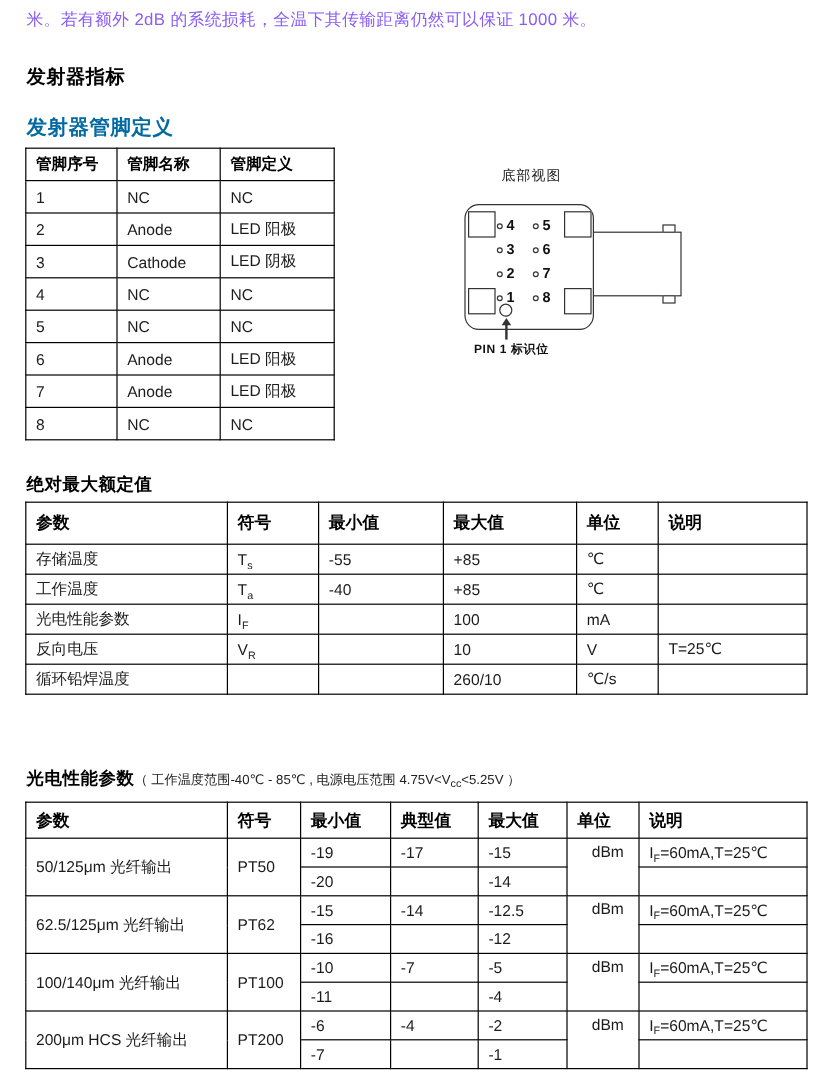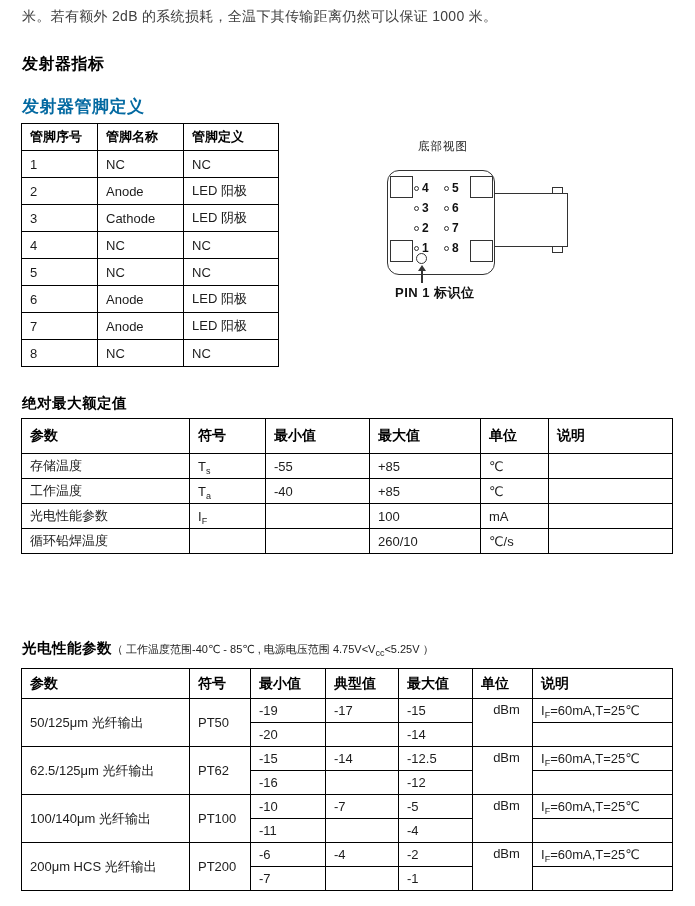--- a/index.html
+++ b/index.html
@@ -4,21 +4,21 @@
 <style>
   * { margin:0; padding:0; box-sizing:border-box; }
   html,body { background:#ffffff; }
   body {
     width:695px; height:906px; position:relative; overflow:hidden;
     font-family:"Liberation Sans","DejaVu Sans",sans-serif;
     color:#1a1a1a;
   }
   .abs { position:absolute; }
 
-  .intro { left:22px; top:8px; font-size:14px; color:#404040; letter-spacing:0.3px; }
+  .intro { left:22px; top:8px; font-size:14px; color:#8b5cf6; letter-spacing:0.3px; }
   .h1 { left:22px; top:54px; font-size:16px; font-weight:bold; color:#000; letter-spacing:0.5px; }
   .h2 { left:22px; top:95px; font-size:17px; font-weight:bold; color:#0369a1; letter-spacing:0.5px; }
   .tbl-title { font-size:14.5px; font-weight:bold; color:#000; letter-spacing:0.5px; }
   .title-note { font-size:11px; font-weight:normal; color:#222; letter-spacing:0; }
 
   table { border-collapse:collapse; table-layout:fixed; }
   th, td {
     border:1px solid #000; text-align:left; padding:0 0 0 8px;
     font-size:13px; color:#1c1c1c; overflow:hidden; white-space:nowrap;
   }
@@ -55,21 +55,21 @@
   .pin .dot { width:5px; height:5px; border:1px solid #333; border-radius:50%; margin-right:3px; flex:0 0 auto; }
   .pin .num { font-size:12px; font-weight:bold; color:#111; line-height:12px; }
   .connector { position:absolute; left:107px; top:56px; width:74px; height:54px; border:1px solid #333; background:#fff; }
   .tab { position:absolute; width:11px; height:7px; border:1px solid #333; background:#fff; }
   .tab.top { left:165px; top:50px; }
   .tab.bot { left:165px; top:109px; }
   .marker-circle { position:absolute; left:29px; top:116px; width:11px; height:11px; border:1.5px solid #333; border-radius:50%; background:#fff; }
   .arrow-line { position:absolute; left:34px; top:132px; width:1.5px; height:14px; background:#333; }
   .arrow-head { position:absolute; left:31px; top:128px; width:0; height:0;
     border-left:4px solid transparent; border-right:4px solid transparent; border-bottom:6px solid #333; }
-  .marker-label { position:absolute; left:8px; top:147px; font-size:13px; font-weight:bold; color:#111; letter-spacing:0.5px; }
+  .marker-label { position:absolute; left:8px; top:147px; font-size:10px; font-weight:bold; color:#111; letter-spacing:0.5px; }
 </style>
 </head>
 <body>
 
 <div class="abs intro">米。若有额外 2dB 的系统损耗，全温下其传输距离仍然可以保证 1000 米。</div>
 <div class="abs h1">发射器指标</div>
 <div class="abs h2">发射器管脚定义</div>
 
 <table class="abs pin-table">
   <colgroup>
@@ -216,20 +216,28 @@
         <td>℃</td>
         <td></td>
       </tr>
       <tr>
         <td>光电性能参数</td>
         <td><span>I</span><span class="subsc">F</span></td>
         <td></td>
         <td>100</td>
         <td>mA</td>
         <td></td>
+      </tr>
+      <tr>
+        <td>反向电压</td>
+        <td><span>V</span><span class="subsc">R</span></td>
+        <td></td>
+        <td>10</td>
+        <td>V</td>
+        <td>T=25℃</td>
       </tr>
       <tr>
         <td>循环铅焊温度</td>
         <td><span></span></td>
         <td></td>
         <td>260/10</td>
         <td>℃/s</td>
         <td></td>
       </tr>
     </tbody>

